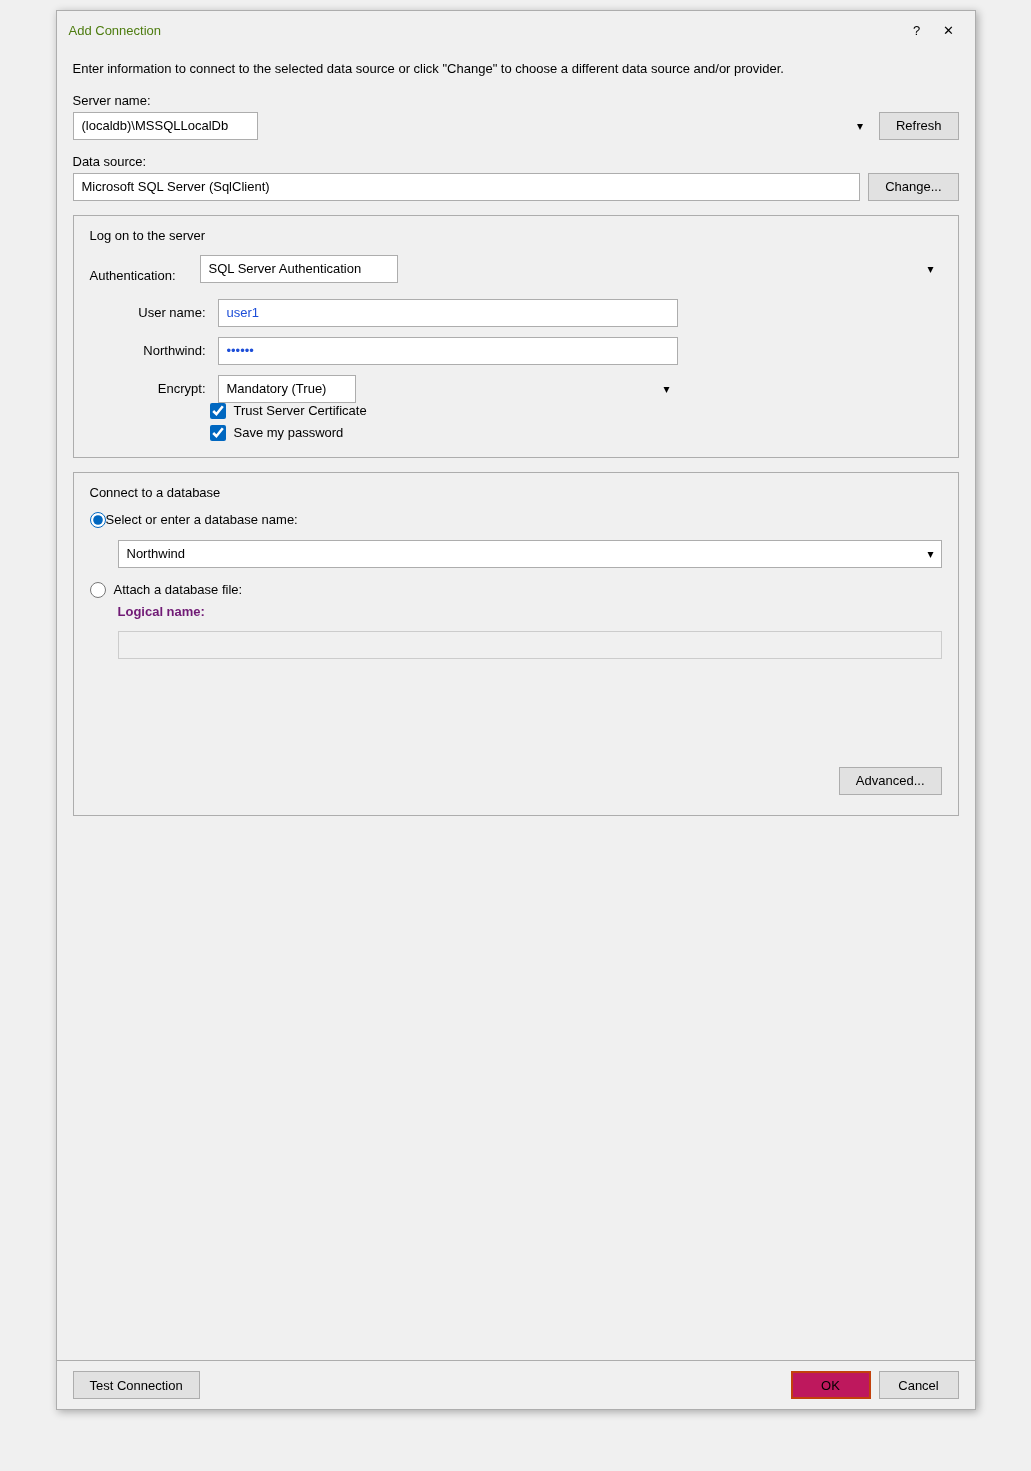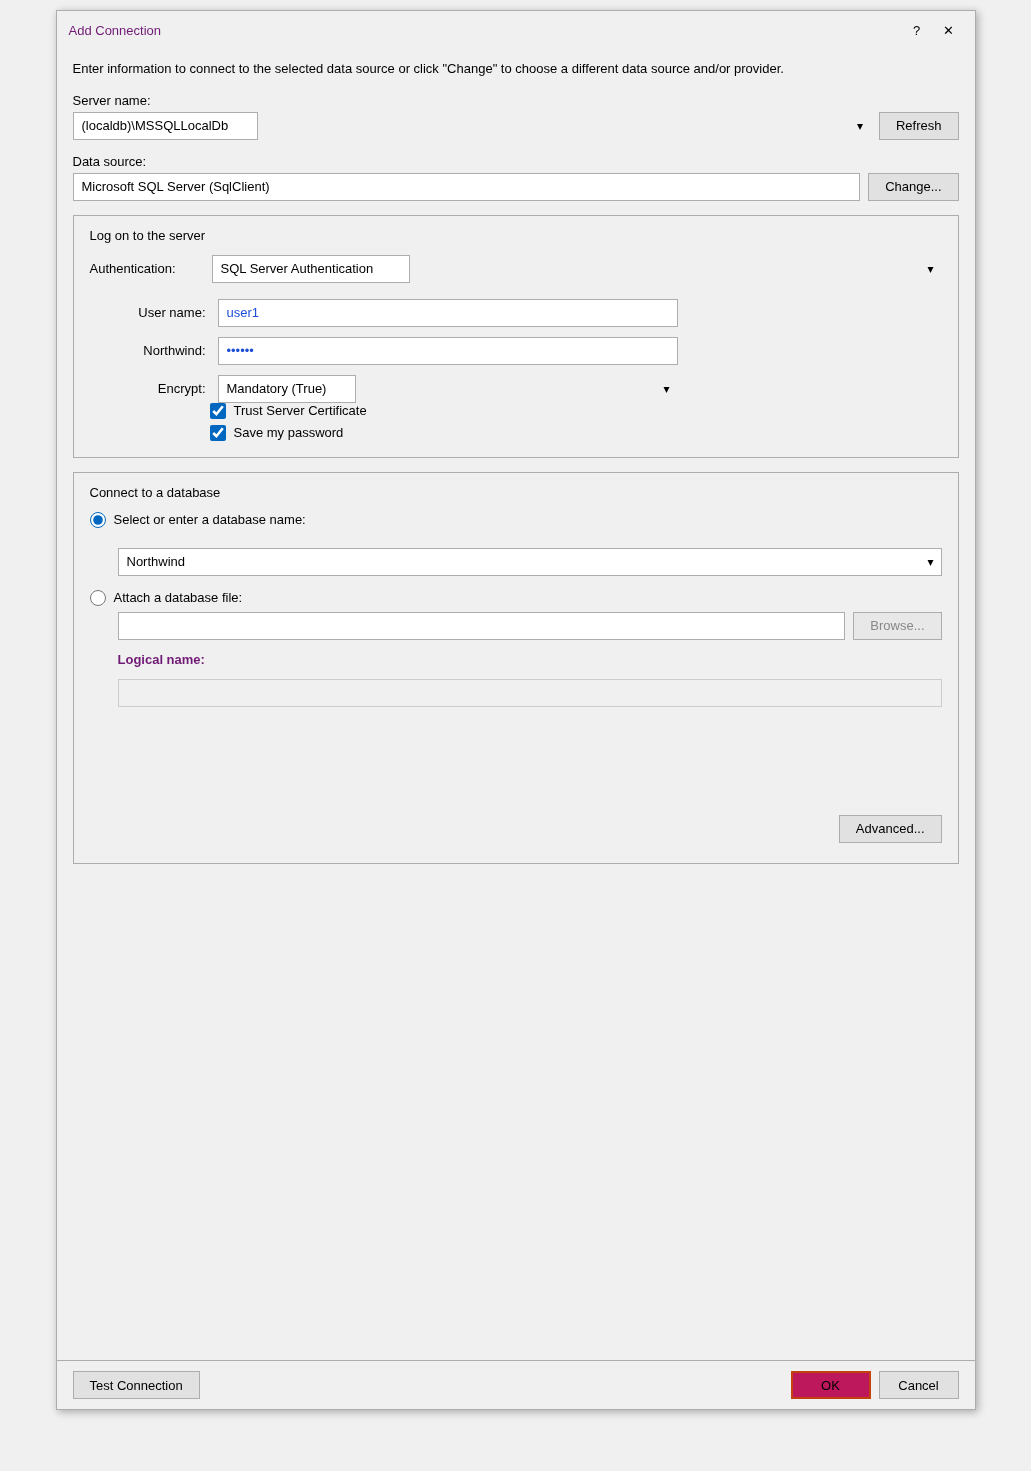--- a/index.html
+++ b/index.html
@@ -32,21 +32,21 @@
       border-bottom: none;
     }
     .title-bar-left {
       display: flex;
       align-items: center;
       gap: 8px;
     }
     .title-text {
       font-size: 13px;
       font-weight: 400;
-      color: #701a75;
+      color: #4d7c0f;
     }
     .title-bar-right {
       display: flex;
       gap: 4px;
     }
     .title-btn {
       width: 28px;
       height: 22px;
       background: transparent;
       border: none;
@@ -135,22 +135,21 @@
       position: relative;
       background: #f0f0f0;
     }
     .section-label {
       font-size: 13px;
       color: #000;
       margin-bottom: 12px;
     }
     .auth-row {
       display: flex;
-      align-items: center;
-      gap: 12px;
+      align-items: flex-end;
       margin-bottom: 16px;
     }
     .auth-label {
       font-size: 13px;
       color: #000;
       white-space: nowrap;
       width: 110px;
     }
     .form-grid {
       display: grid;
@@ -201,22 +200,21 @@
       padding: 12px 16px 16px 16px;
       background: #f0f0f0;
     }
     .db-section-label {
       font-size: 13px;
       color: #000;
       margin-bottom: 12px;
     }
     .radio-row {
       display: flex;
-      gap: 8px;
-      margin-bottom: 20px;
+      margin-bottom: 12px;
     }
     .radio-label {
       font-size: 13px;
       color: #000;
     }
     .db-name-row {
       padding-left: 28px;
       margin-bottom: 14px;
     }
     .attach-row {
@@ -364,24 +362,20 @@
             <option>master</option>
             <option>tempdb</option>
           </select>
         </div>
       </div>
 
       <div class="attach-row">
         <input type="radio" id="attachDb" name="dbOption" style="">
         <label for="attachDb" class="radio-label">Attach a database file:</label>
       </div>
-      <div class="attach-file-row">
-        <input type="text" class="text-input" style="flex: 1 1 0%;" disabled="">
-        <button class="btn" disabled="" style="color:#888;background:#e8e8e8;">Browse...</button>
-      </div>
 
       <div class="logical-name-section">
         <div class="logical-label">Logical name:</div>
         <input type="text" class="text-input logical-input" disabled="" style="background: rgb(240, 240, 240); border-color: rgb(204, 204, 204);">
       </div>
 
       <div style="height: 100px;"></div>
 
       <div class="advanced-row">
         <button class="btn">Advanced...</button>

